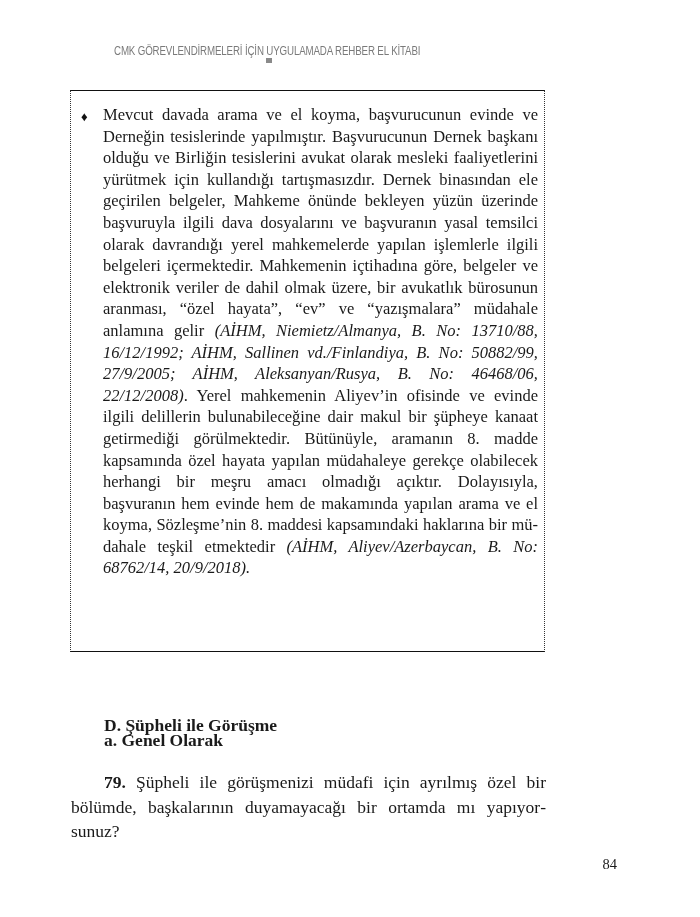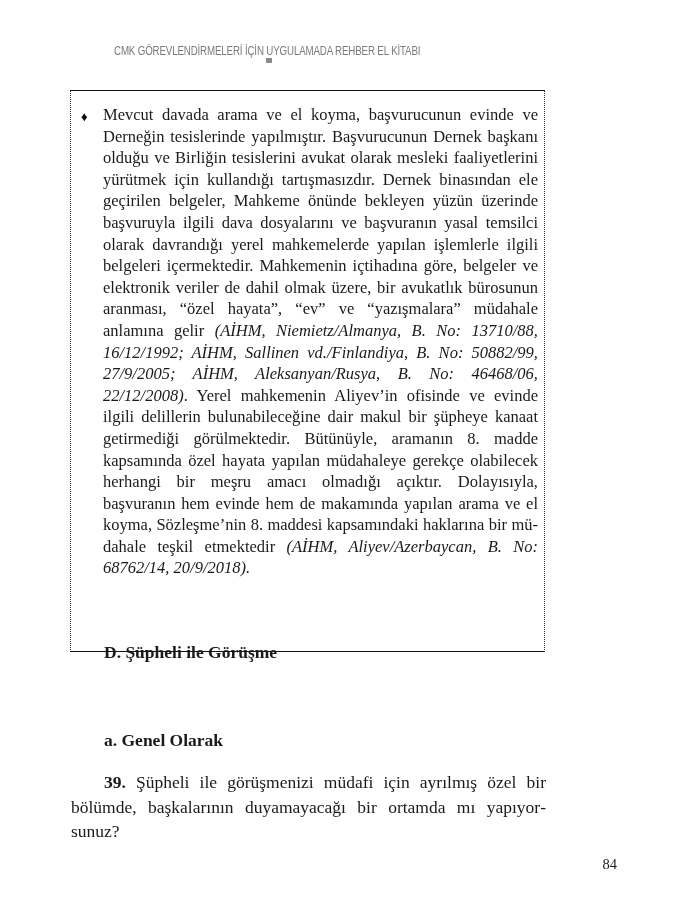--- a/index.html
+++ b/index.html
@@ -77,21 +77,21 @@
       line-height: 21.6px;
       text-align: justify;
       hyphens: manual;
     }
     .box-text i {
       font-style: italic;
     }
     .heading-d {
       position: absolute;
       left: 104px;
-      top: 642px;
+      top: 715px;
       font-size: 17.5px;
       font-weight: bold;
     }
     .heading-a {
       position: absolute;
       left: 104px;
       top: 730px;
       font-size: 17.5px;
       font-weight: bold;
     }
@@ -127,15 +127,15 @@
 <div class="case-box">
   <span class="bullet">♦</span>
   <div class="box-text">
     <span>Mevcut davada arama ve el koyma, başvurucunun evinde ve Derneğin tesislerinde yapılmıştır. Başvurucunun Dernek başkanı olduğu ve Birliğin tesislerini avukat olarak mesleki faaliyetlerini yürütmek için kullandığı tartışmasızdır. Dernek binasından ele geçirilen belgeler, Mahkeme önünde bekleyen yüzün üzerinde başvuruyla ilgili dava dosyalarını ve başvu­ranın yasal temsilci olarak davrandığı yerel mahkemelerde yapılan işlemlerle ilgili belgeleri içermektedir. Mahkemenin içtihadına göre, belgeler ve elektronik veriler de dahil ol­mak üzere, bir avukatlık bürosunun aranması, “özel hayata”, “ev” ve “yazışmalara” müdahale anlamına gelir </span><i>(AİHM, Ni­emietz/Almanya, B. No: 13710/88, 16/12/1992; AİHM, Sal­linen vd./Finlandiya, B. No: 50882/99, 27/9/2005; AİHM, Aleksanyan/Rusya, B. No: 46468/06, 22/12/2008)</i><span>. Yerel mahkemenin Aliyev’in ofisinde ve evinde ilgili delillerin bulunabileceğine dair makul bir şüpheye kanaat getirmediği görülmektedir. Bütünüyle, aramanın 8. madde kapsamında özel hayata yapılan müdahaleye gerekçe olabilecek herhan­gi bir meşru amacı olmadığı açıktır. Dolayısıyla, başvuranın hem evinde hem de makamında yapılan arama ve el koyma, Sözleşme’nin 8. maddesi kapsamındaki haklarına bir mü­dahale teşkil etmektedir </span><i>(AİHM, Aliyev/Azerbaycan, B. No: 68762/14, 20/9/2018).</i>
   </div>
 </div>
 
 <div class="heading-d">D. Şüpheli ile Görüşme</div>
 <div class="heading-a">a. Genel Olarak</div>
 
-<div class="question"><b>39.</b><span> Şüpheli ile görüşmenizi müdafi için ayrılmış özel bir bölümde, başkalarının duyamayacağı bir ortamda mı yapıyor­sunuz?</span></div>
+<div class="question"><b>79.</b><span> Şüpheli ile görüşmenizi müdafi için ayrılmış özel bir bölümde, başkalarının duyamayacağı bir ortamda mı yapıyor­sunuz?</span></div>
 
 <div class="page-number">84</div>
 
 </body></html>

